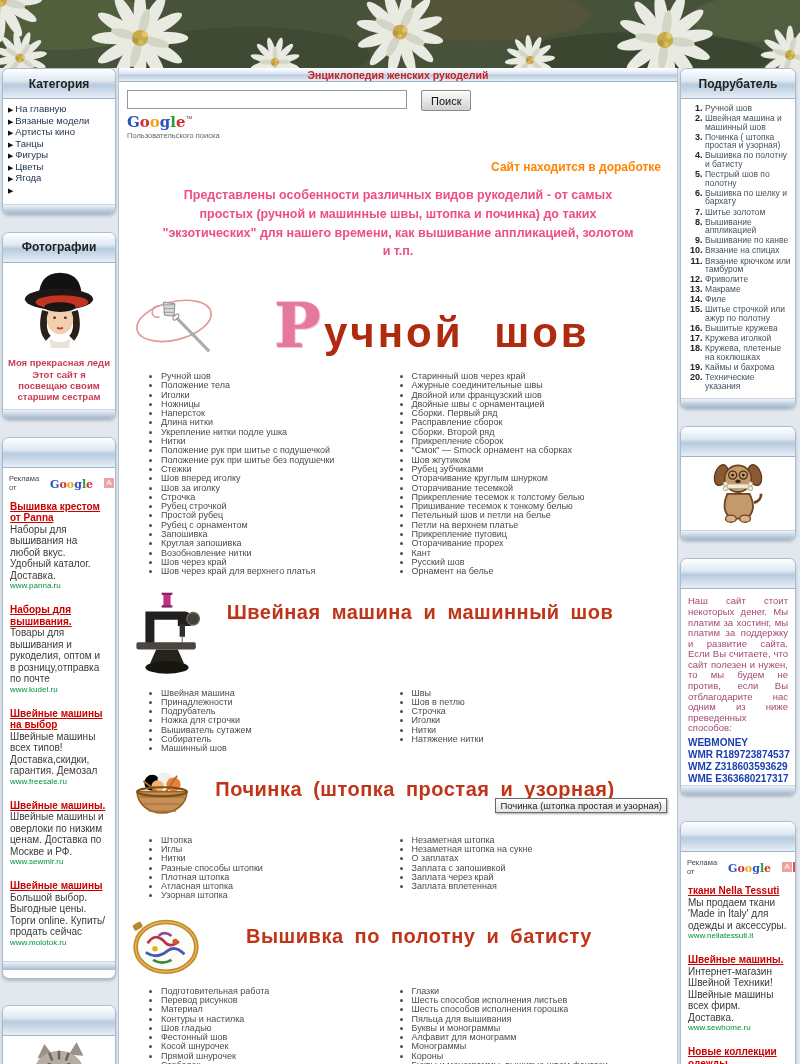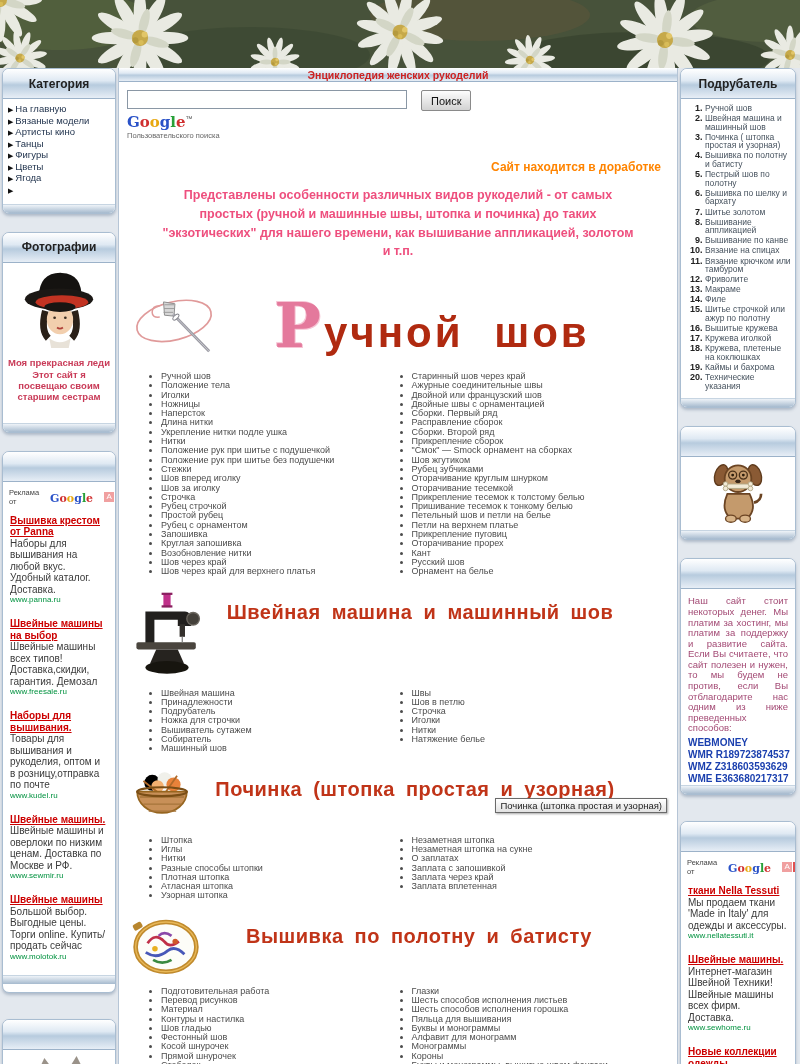--- a/index.html
+++ b/index.html
@@ -24,21 +24,21 @@
   .sbox-bottom { height:9px; background:linear-gradient(#eef3f8,#a6bace); border-top:1px solid #c7d5e2; }
   .center-header { height:14px; display:flex; align-items:center; justify-content:center;
           background:linear-gradient(#ffffff,#dfe9f3 40%,#b7cbde 55%,#e7eef6);
           border-bottom:1px solid #9cb2c9; font-size:10.5px; font-weight:bold; color:#cc2222; }
   
   .cat-list { list-style:none; margin:5px 4px 8px 5px; }
   .cat-list li { font-size:9.5px; line-height:10px; color:#22344e; margin-bottom:.5px; cursor:pointer; }
   .cat-list li::before { content:"\25B6\00a0"; font-size:7px; color:#111; }
   .lady-wrap, .kitten-wrap, .dog-wrap { text-align:center; padding:3px 0 2px; }
   .photo-caption { color:#c93b58; font-weight:bold; font-size:9.5px; line-height:11px; text-align:center; margin:1px 5px; }
-  .photo-caption.last { margin-bottom:21px; }
+  .photo-caption.last { margin-bottom:7px; }
   
   .ad-head { display:flex; align-items:center; gap:11px; margin:6px 6px 2px; }
   .ad-lbl { font-size:7.5px; color:#444; }
   .glogo b { font-family:"DejaVu Serif", serif; font-weight:bold; }
   .glogo.sm b { font-size:11px; }
   .glogo.lg b { font-size:15px; }
   .glogo b:nth-child(1){color:#2a52c8}.glogo b:nth-child(2){color:#d03030}
   .glogo b:nth-child(3){color:#e8a810}.glogo b:nth-child(4){color:#2a52c8}
   .glogo b:nth-child(5){color:#28a038}.glogo b:nth-child(6){color:#d03030}
   .av { margin-left:auto; display:flex; gap:1px; }
@@ -189,28 +189,28 @@
             <i>V</i>
           </span>
       </div>
       <div>
           <div class="ad">
           <a class="ad-title">Вышивка крестом от Panna</a>
           <div class="ad-text">Наборы для вышивания на любой вкус. Удобный каталог. Доставка.</div>
           <a class="ad-url">www.panna.ru</a>
         </div>
           <div class="ad">
+          <a class="ad-title">Наборы для вышивания.</a>
+          <div class="ad-text">Товары для вышивания и рукоделия, оптом и в розницу,отправка по почте</div>
+          <a class="ad-url">www.kudel.ru</a>
+        </div>
+          <div class="ad">
           <a class="ad-title">Швейные машины на выбор</a>
           <div class="ad-text">Швейные машины всех типов! Доставка,скидки, гарантия. Демозал</div>
           <a class="ad-url">www.freesale.ru</a>
-        </div>
-          <div class="ad">
-          <a class="ad-title">Наборы для вышивания.</a>
-          <div class="ad-text">Товары для вышивания и рукоделия, оптом и в розницу,отправка по почте</div>
-          <a class="ad-url">www.kudel.ru</a>
         </div>
           <div class="ad">
           <a class="ad-title">Швейные машины.</a>
           <div class="ad-text">Швейные машины и оверлоки по низким ценам. Доставка по Москве и РФ.</div>
           <a class="ad-url">www.sewmir.ru</a>
         </div>
           <div class="ad">
           <a class="ad-title">Швейные машины</a>
           <div class="ad-text">Большой выбор. Выгодные цены. Торги online. Купить/продать сейчас</div>
           <a class="ad-url">www.molotok.ru</a>
@@ -353,21 +353,21 @@
             <li>Вышиватель сутажем</li>
             <li>Собиратель</li>
             <li>Машинный шов</li>
           </ul>
         <ul>
             <li>Швы</li>
             <li>Шов в петлю</li>
             <li>Строчка</li>
             <li>Иголки</li>
             <li>Нитки</li>
-            <li>Натяжение белье</li>
+            <li>Натяжение нитки</li>
           </ul>
       </div>
     </div>
 
     <div class="section">
       <div class="sec-head">
         <svg class="sec-icon" width="62" height="58" viewBox="0 0 70 64">
           <circle cx="24" cy="16" r="9" fill="#e8username"></circle>
           <circle cx="38" cy="12" r="8" fill="#f0f0ea"></circle>
           <circle cx="48" cy="18" r="8" fill="#e8823a"></circle>

